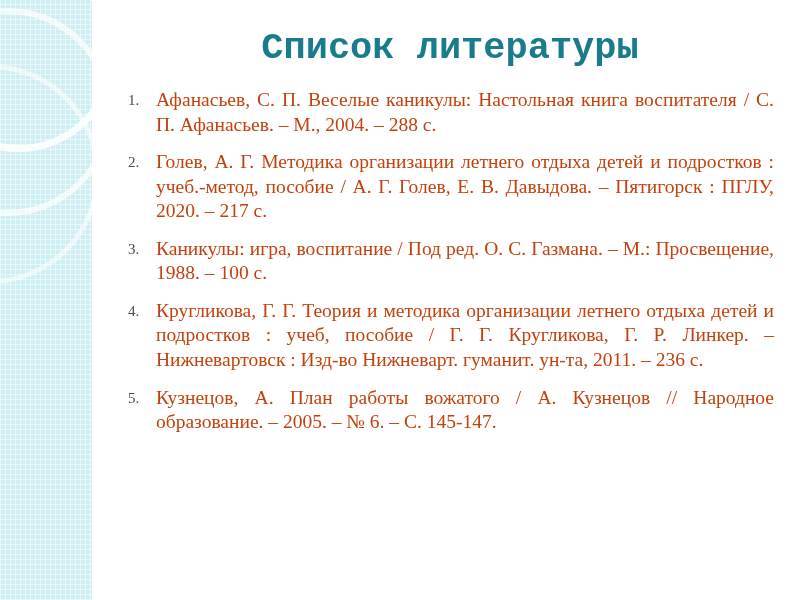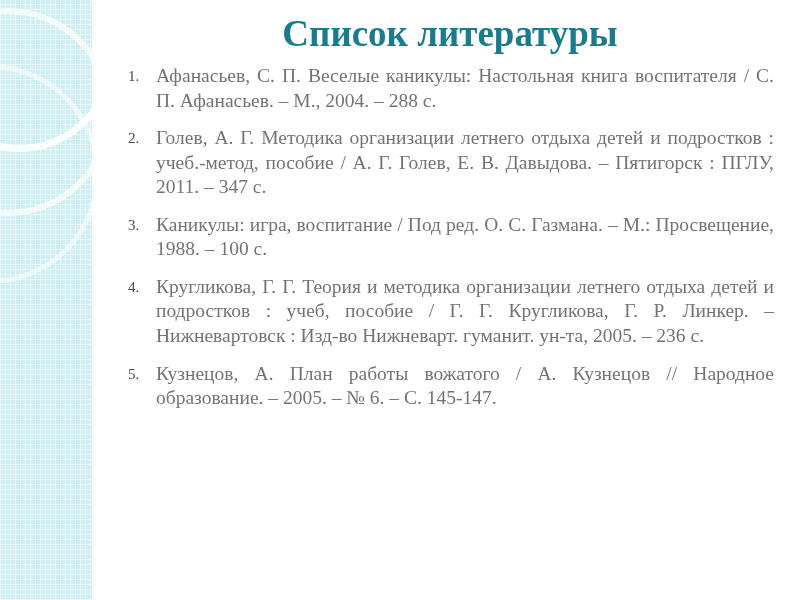--- a/index.html
+++ b/index.html
@@ -77,24 +77,24 @@
   }
 
   .content {
     position: absolute;
     left: 96px;
     top: 0;
     width: 704px;
     height: 600px;
   }
   .title {
-    margin: 0;
+    margin: 15px;
     padding: 14px 36px 4px 40px;
     text-align: center;
-    font-family: Liberation Serif, serif;
+    font-family: Liberation Mono, monospace;
     font-weight: bold;
     font-size: 37px;
     line-height: 1.08;
     color: #1a7b8c;
     letter-spacing: 0px;
   }
   .ref-list {
     margin: 6px 26px 0 30px;
     padding: 0;
     list-style: none;
@@ -102,21 +102,21 @@
   }
   .ref-item {
     position: relative;
     counter-increment: refnum;
     padding-left: 30px;
     margin-bottom: 13px;
     text-align: justify;
     text-justify: inter-word;
     font-size: 19.5px;
     line-height: 1.26;
-    color: #737373;
+    color: #c2410c;
   }
   .ref-item::before {
     content: counter(refnum) ".";
     position: absolute;
     left: 2px;
     top: 3px;
     font-size: 15px;
     color: #4a4a4a;
   }
 </style>
@@ -131,20 +131,20 @@
     <div class="ring ring-b"></div>
     <div class="ring ring-c"></div>
     <div class="band-edge"></div>
   </div>
 
   <div class="content">
     <h1 class="title">Список литературы</h1>
 
     <ol class="ref-list">
       <li class="ref-item">Афанасьев,  С.  П. Веселые  каникулы:  Настольная  книга  воспитателя  /  С.  П.  Афанасьев.  –  М.,  2004.  –  288 с.</li>
-      <li class="ref-item">Голев,  А.  Г. Методика  организации  летнего  отдыха  детей  и  подростков :  учеб.-метод,  пособие  /  А.  Г.  Голев,  Е.  В.  Давыдова.  –   Пятигорск : ПГЛУ, 2011. –  347 с.</li>
+      <li class="ref-item">Голев,  А.  Г. Методика  организации  летнего  отдыха  детей  и  подростков :  учеб.-метод,  пособие  /  А.  Г.  Голев,  Е.  В.  Давыдова.  –   Пятигорск : ПГЛУ, 2020. –  217 с.</li>
       <li class="ref-item">Каникулы: игра, воспитание / Под ред. О. С. Газмана. –  М.: Просвещение, 1988. –  100 с.</li>
-      <li class="ref-item">Кругликова,  Г.  Г. Теория  и  методика  организации  летнего отдыха детей и подростков : учеб, пособие / Г. Г. Кругликова, Г. Р. Линкер. –  Нижневартовск : Изд-во Нижневарт. гуманит. ун-та, 2005. –  236 с.</li>
+      <li class="ref-item">Кругликова,  Г.  Г. Теория  и  методика  организации  летнего отдыха детей и подростков : учеб, пособие / Г. Г. Кругликова, Г. Р. Линкер. –  Нижневартовск : Изд-во Нижневарт. гуманит. ун-та, 2011. –  236 с.</li>
       <li class="ref-item">Кузнецов, А. План работы вожатого / А. Кузнецов // Народное образование. –  2005. –  № 6. –  С. 145-147.</li>
     </ol>
   </div>
 
 </div>
 
 </body></html>

